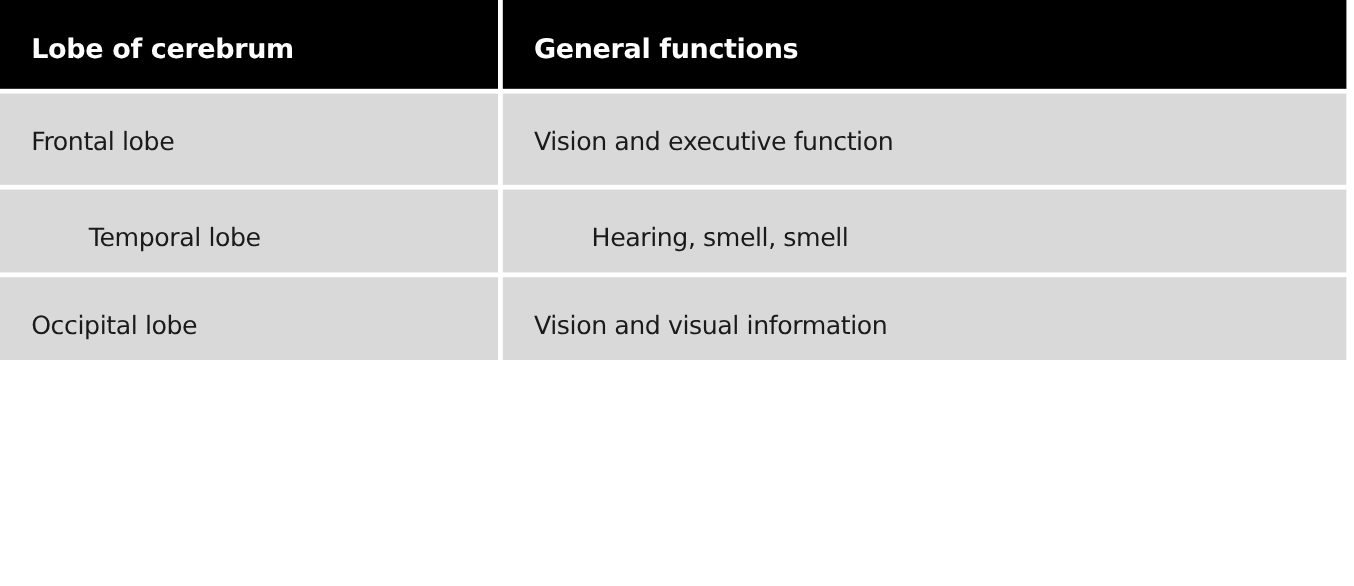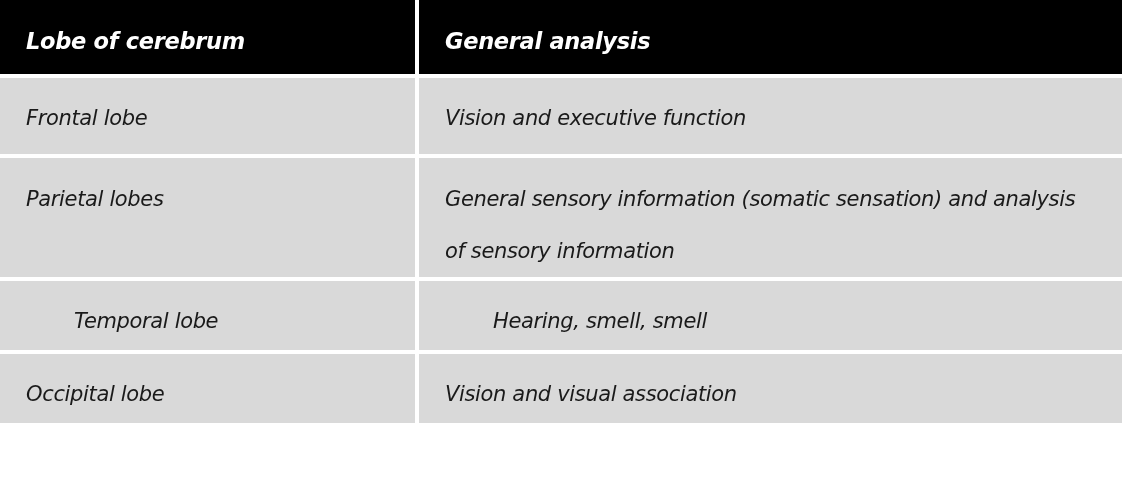--- a/index.html
+++ b/index.html
@@ -13,21 +13,20 @@
     font-family: "Liberation Sans", sans-serif;
     overflow: hidden;
   }
 
   .table-wrap {
     position: absolute;
     left: 0;
     top: 0;
     width: 901px;
     background: #ffffff;
-    font-style: italic;
   }
 
   .tbl {
     width: 1122px;
     border-collapse: separate;
     border-spacing: 4px 4px;
     margin: -4px 0 0 -4px;
     table-layout: fixed;
   }
 
@@ -90,52 +89,44 @@
     <colgroup>
       <col class="c1">
       <col class="c2">
     </colgroup>
     <thead>
       <tr>
         <th class="hdr-cell">
           <span class="hdr-text">Lobe of cerebrum</span>
         </th>
         <th class="hdr-cell">
-          <span class="hdr-text">General analysis</span>
+          <span class="hdr-text">General functions</span>
         </th>
       </tr>
     </thead>
     <tbody>
       <tr class="row-r1">
         <td class="body-cell">
           <span class="cell-text nowrap">Frontal lobe</span>
         </td>
         <td class="body-cell">
           <span class="cell-text nowrap">Vision and executive function</span>
-        </td>
-      </tr>
-      <tr class="row-r2">
-        <td class="body-cell">
-          <span class="cell-text nowrap">Parietal lobes</span>
-        </td>
-        <td class="body-cell">
-          <span class="cell-text">General sensory information (somatic sensation) and analysis of sensory information</span>
         </td>
       </tr>
       <tr class="row-r3">
         <td class="body-cell">
           <span class="cell-text nowrap">Temporal lobe</span>
         </td>
         <td class="body-cell">
           <span class="cell-text nowrap">Hearing, smell, smell</span>
         </td>
       </tr>
       <tr class="row-r4">
         <td class="body-cell">
           <span class="cell-text nowrap">Occipital lobe</span>
         </td>
         <td class="body-cell">
-          <span class="cell-text nowrap">Vision and visual association</span>
+          <span class="cell-text nowrap">Vision and visual information</span>
         </td>
       </tr>
     </tbody>
   </table>
 </div>
 
 </body></html>

